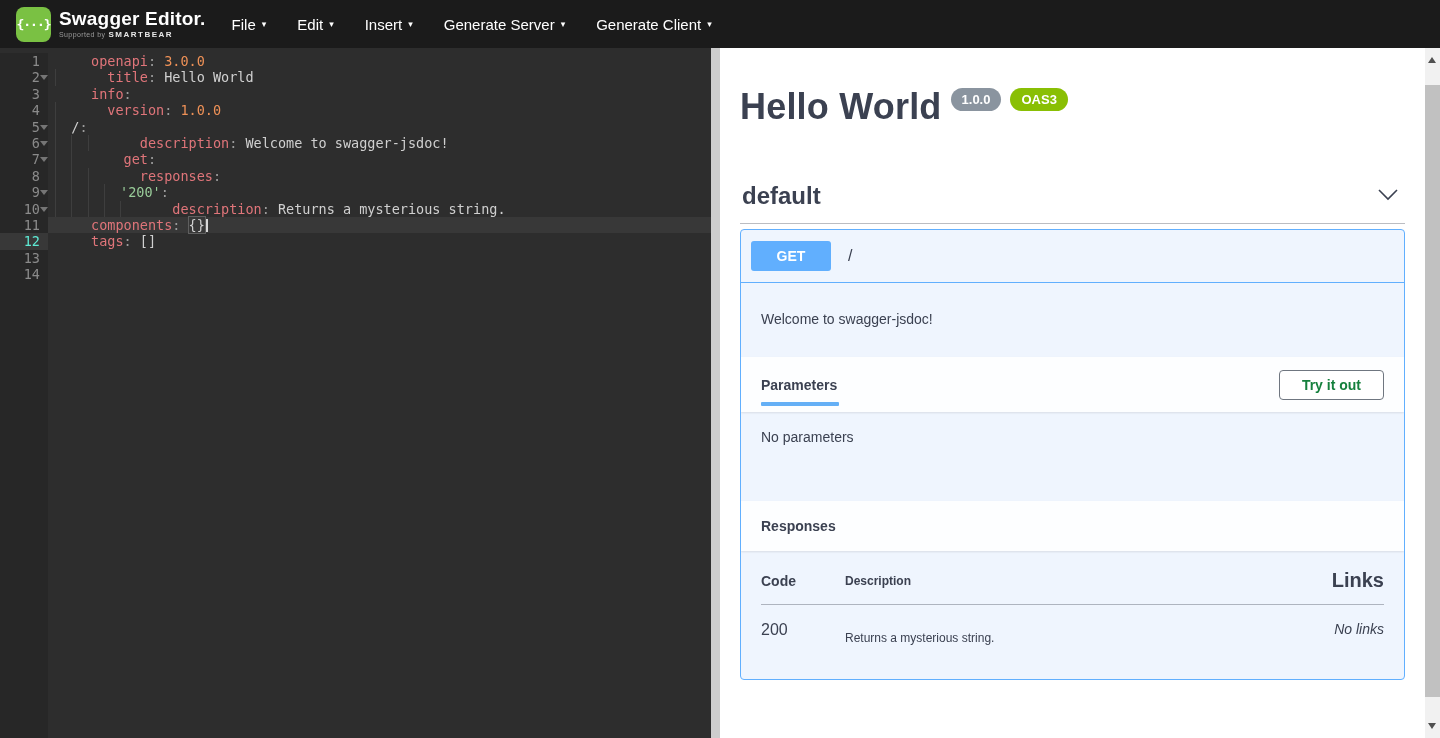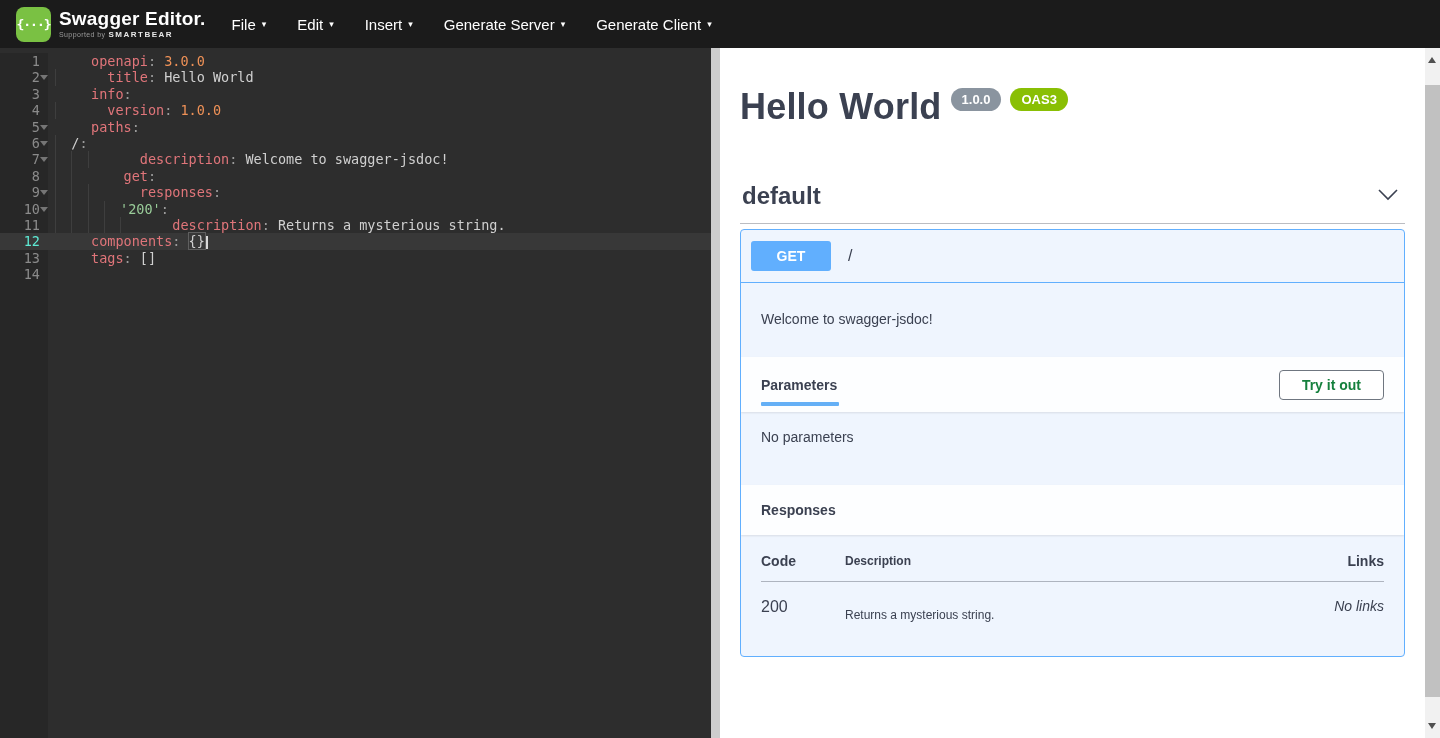--- a/index.html
+++ b/index.html
@@ -80,31 +80,31 @@
   .op-section-header { background:rgba(255,255,255,.85); box-shadow:0 1px 2px rgba(0,0,0,.1);
                        min-height:55px; padding:0 20px; display:flex;
                        justify-content:space-between; align-items:center; }
   .param-tab { padding-top:14px; }
   .param-tab h4 { font-size:14px; font-weight:bold; color:#3b4151; }
   .tab-underline { height:4px; background:#65b0f6; border-radius:1px; margin-top:9px; width:78px; }
   .btn-try { background:#fff; border:1.5px solid #6f7680; border-radius:4px;
              color:#15803d; font-weight:bold; font-size:14px; padding:6px 22px;
              cursor:pointer; font-family:"Liberation Sans", sans-serif; }
 
-  .param-body { padding:17px 20px 40px; font-size:14px; color:#3b4151; }
+  .param-body { padding:17px 20px 56px; font-size:14px; color:#3b4151; }
 
   .responses-header { background:rgba(255,255,255,.85); box-shadow:0 1px 2px rgba(0,0,0,.1);
                       padding:17px 20px; font-size:14px; font-weight:bold; color:#3b4151; }
   .responses-body { padding:18px 20px 34px; }
   table.responses { width:100%; border-collapse:collapse; }
   table.responses th { text-align:left; color:#3b4151; padding-bottom:12px;
                        border-bottom:1px solid rgba(59,65,81,.2); }
   th.col-code { font-size:14px; width:84px; }
   th.col-desc { font-size:12px; }
-  th.col-links { font-size:14px; text-align:right !important; width:90px; }
+  th.col-links { font-size:20px; text-align:right !important; width:90px; }
   td.cell-code { font-size:16px; padding-top:16px; vertical-align:top; color:#3b4151; }
   td.cell-desc { font-size:12px; padding-top:26px; vertical-align:top; color:#3b4151; }
   td.cell-links { font-size:14px; font-style:italic; text-align:right; padding-top:16px;
                   vertical-align:top; color:#3b4151; }
 
   
   .scrollbar { width:15px; background:#f1f1f1; position:relative; flex:none; }
   .sb-thumb { position:absolute; left:0; top:37px; width:15px; height:612px; background:#c1c1c1; }
   .sb-arrow { position:absolute; left:3px; width:0; height:0; cursor:pointer;
               border-left:4.5px solid transparent; border-right:4.5px solid transparent; }
@@ -167,21 +167,20 @@
         <div class="gut-row"><span>11</span></div>
         <div class="gut-row active"><span>12</span></div>
         <div class="gut-row"><span>13</span></div>
         <div class="gut-row"><span>14</span></div>
       </div>
     <div class="code-col">
         <div class="code-line"><span class="tok-key">openapi</span><span class="tok-punct">: </span><span class="tok-num">3.0.0</span></div>
         <div class="code-line"><span class="indent" style="width: 2ch;"></span><span class="tok-key">title</span><span class="tok-punct">: </span><span class="tok-plain">Hello World</span></div>
         <div class="code-line"><span class="tok-key">info</span><span class="tok-punct">:</span></div>
         <div class="code-line"><span class="indent" style="width: 2ch;"></span><span class="tok-key">version</span><span class="tok-punct">: </span><span class="tok-num">1.0.0</span></div>
-        <div class="code-line"><span class="tok-key">paths</span><span class="tok-punct">:</span></div>
         <div class="code-line"><span class="indent" style="width: 2ch;"></span><span class="tok-plain">/</span><span class="tok-punct">:</span></div>
         <div class="code-line"><span class="indent" style="width: 6ch;"></span><span class="tok-key">description</span><span class="tok-punct">: </span><span class="tok-plain">Welcome to swagger-jsdoc!</span></div>
         <div class="code-line"><span class="indent" style="width: 4ch;"></span><span class="tok-key">get</span><span class="tok-punct">:</span></div>
         <div class="code-line"><span class="indent" style="width: 6ch;"></span><span class="tok-key">responses</span><span class="tok-punct">:</span></div>
         <div class="code-line"><span class="indent" style="width: 8ch;"></span><span class="tok-str">'200'</span><span class="tok-punct">:</span></div>
         <div class="code-line"><span class="indent" style="width: 10ch;"></span><span class="tok-key">description</span><span class="tok-punct">: </span><span class="tok-plain">Returns a mysterious string.</span></div>
         <div class="code-line active"><span class="tok-key">components</span><span class="tok-punct">: </span><span class="tok-bracket">{}</span><span class="cursor"></span></div>
         <div class="code-line"><span class="tok-key">tags</span><span class="tok-punct">: </span><span class="tok-plain">[]</span></div>
         <div class="code-line"></div>
       </div>

